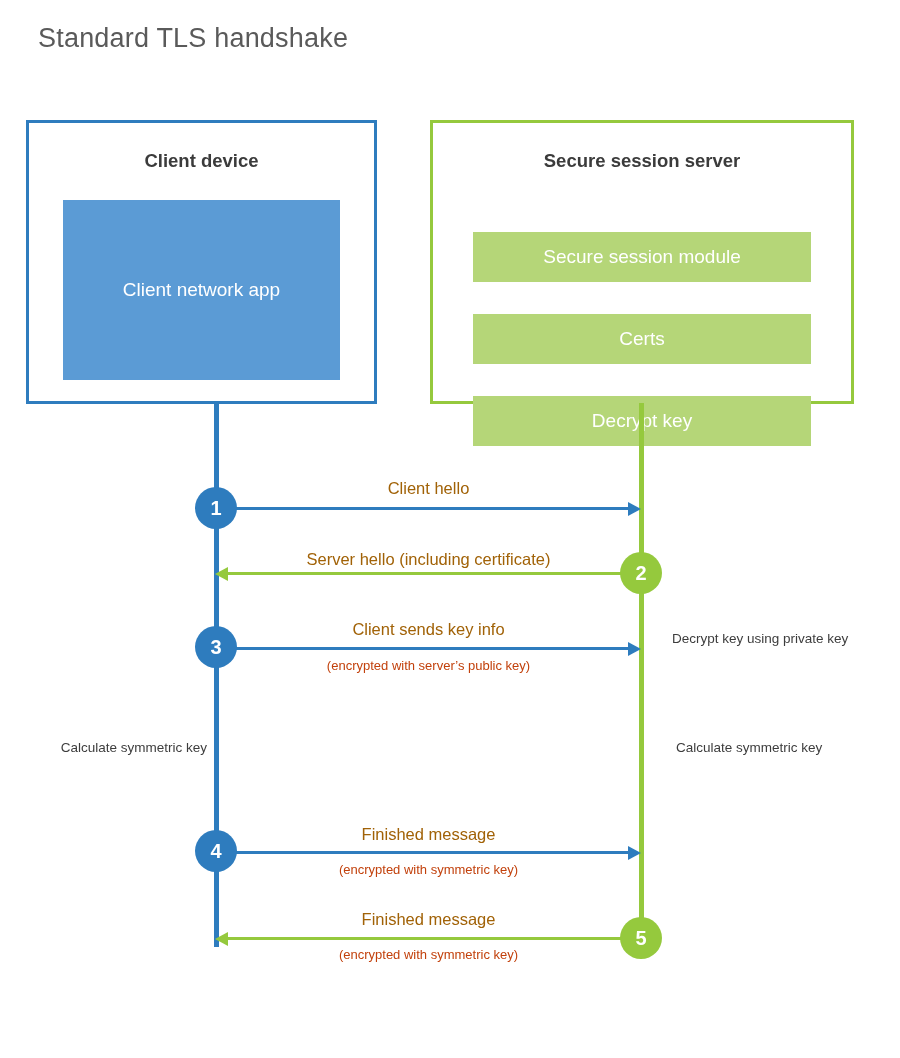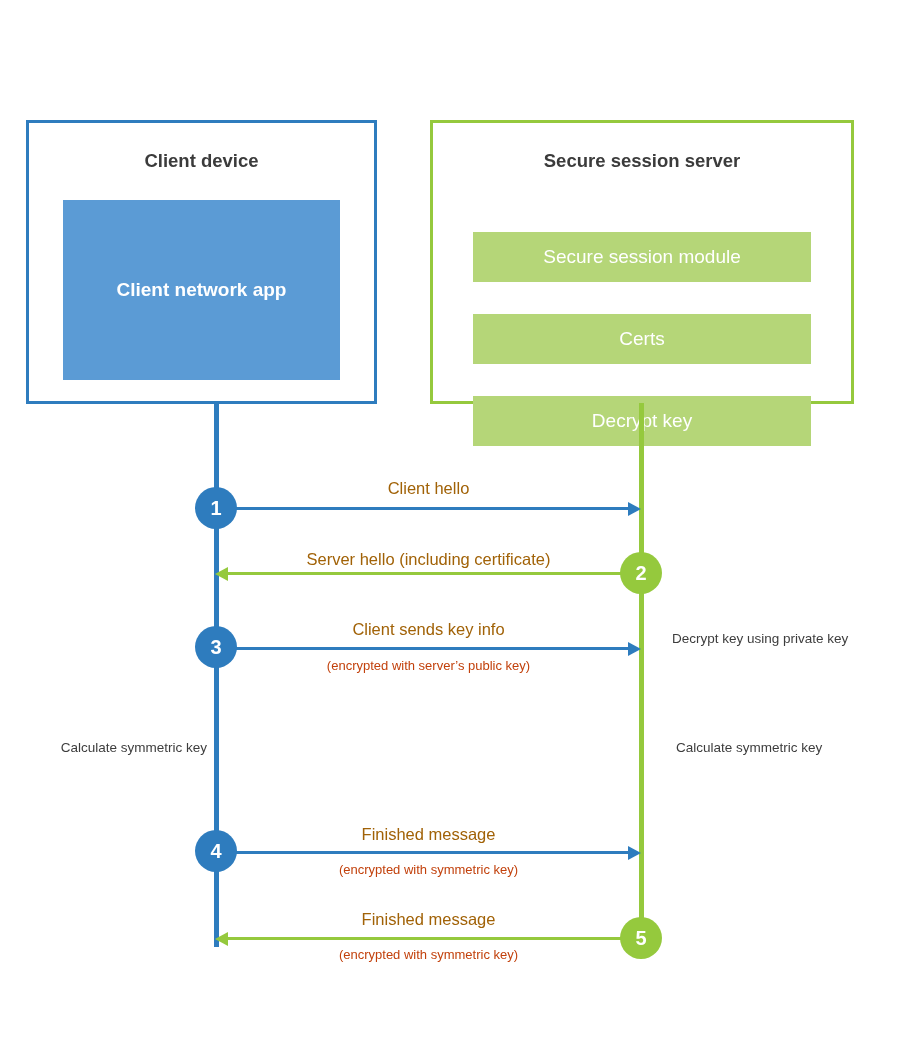--- a/index.html
+++ b/index.html
@@ -70,21 +70,21 @@
   
   .client-app {
     position: absolute;
     left: 34px;
     top: 77px;
     width: 277px;
     height: 180px;
     background: #5B9BD5;
     color: #ffffff;
     font-size: 19px;
-    font-weight: 700;
+    font-weight: 400;
     display: flex;
     align-items: center;
     justify-content: center;
     text-align: center;
     line-height: 1.35;
     box-sizing: border-box;
     padding: 0 10px;
   }
 
   
@@ -191,20 +191,21 @@
   }
   .side-note.left-align {
     text-align: left;
   }
 </style>
 </head>
 <body>
 
 <div class="stage">
 
+  <div class="diagram-title">Standard TLS handshake</div>
 
   <div class="party-box client">
     <div class="party-title">Client device</div>
     <div class="client-app">Client network app</div>
   </div>
 
   <div class="party-box server">
     <div class="party-title">Secure session server</div>
     <div class="server-bars">
       <div class="server-bar">Secure session module</div>

